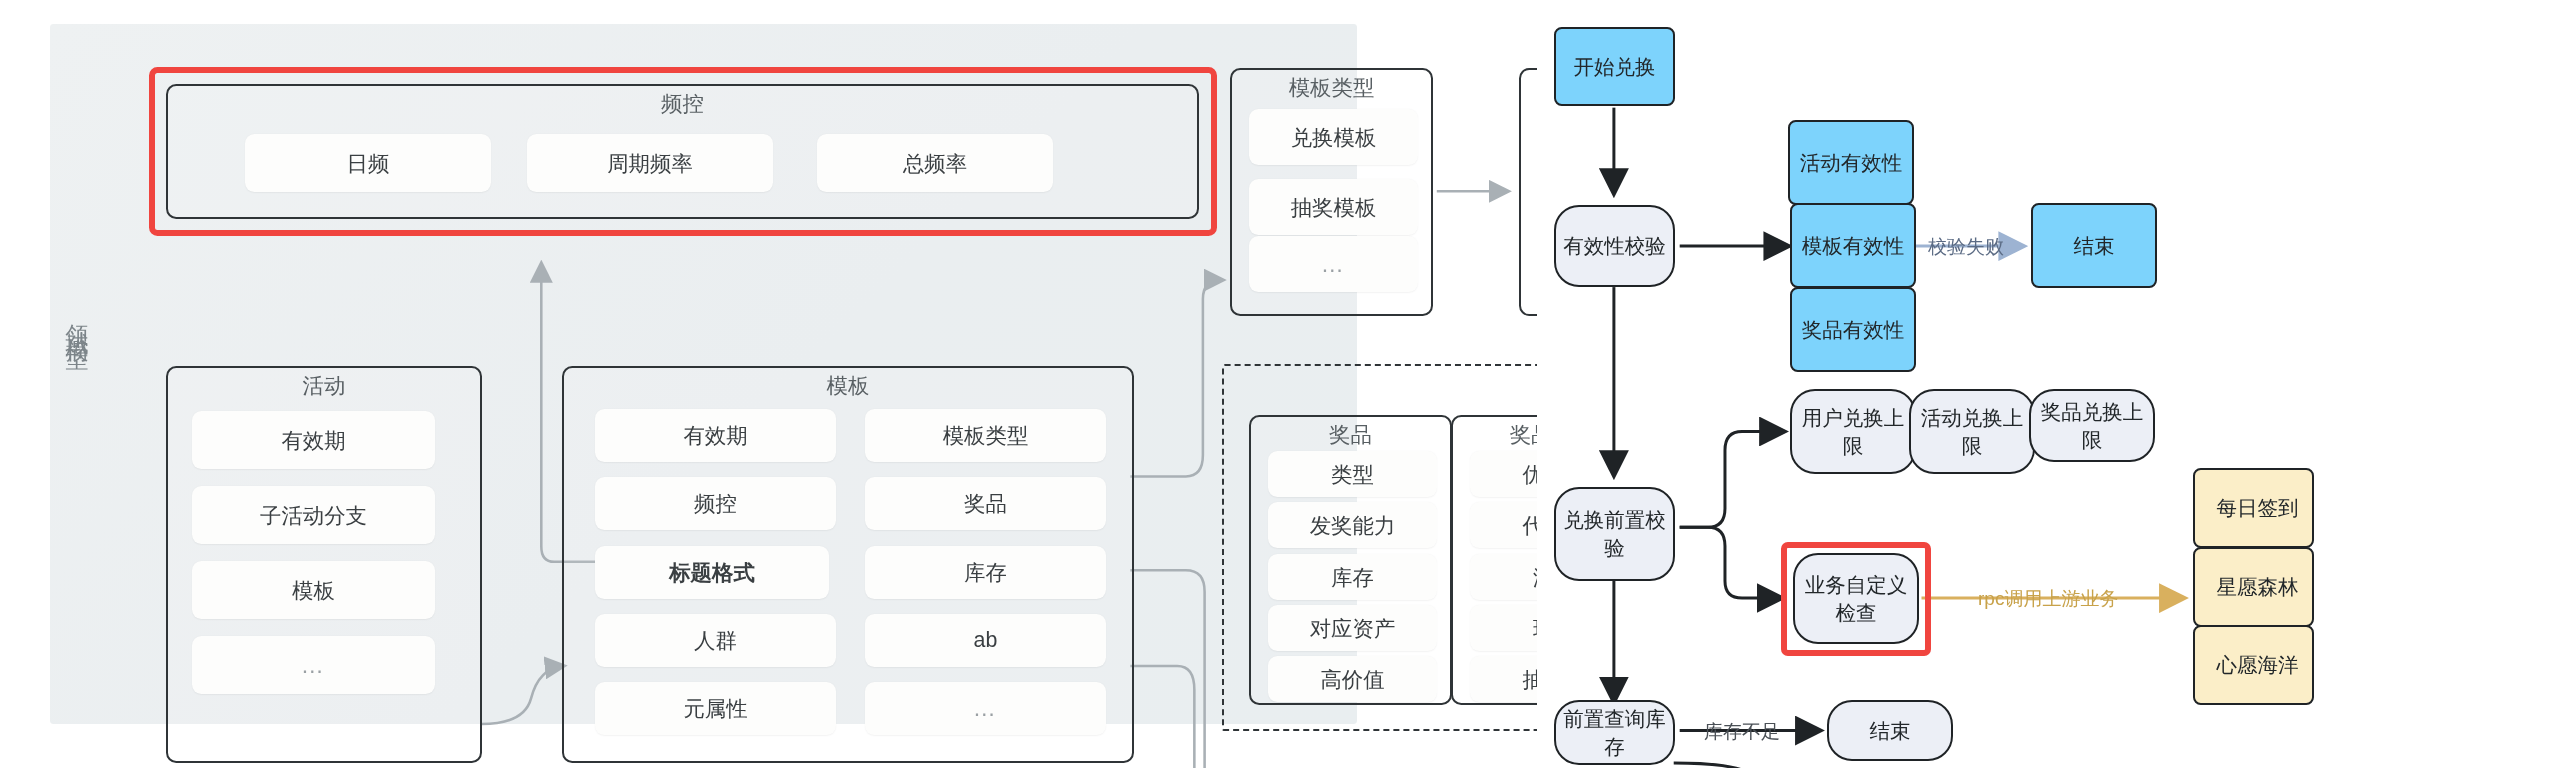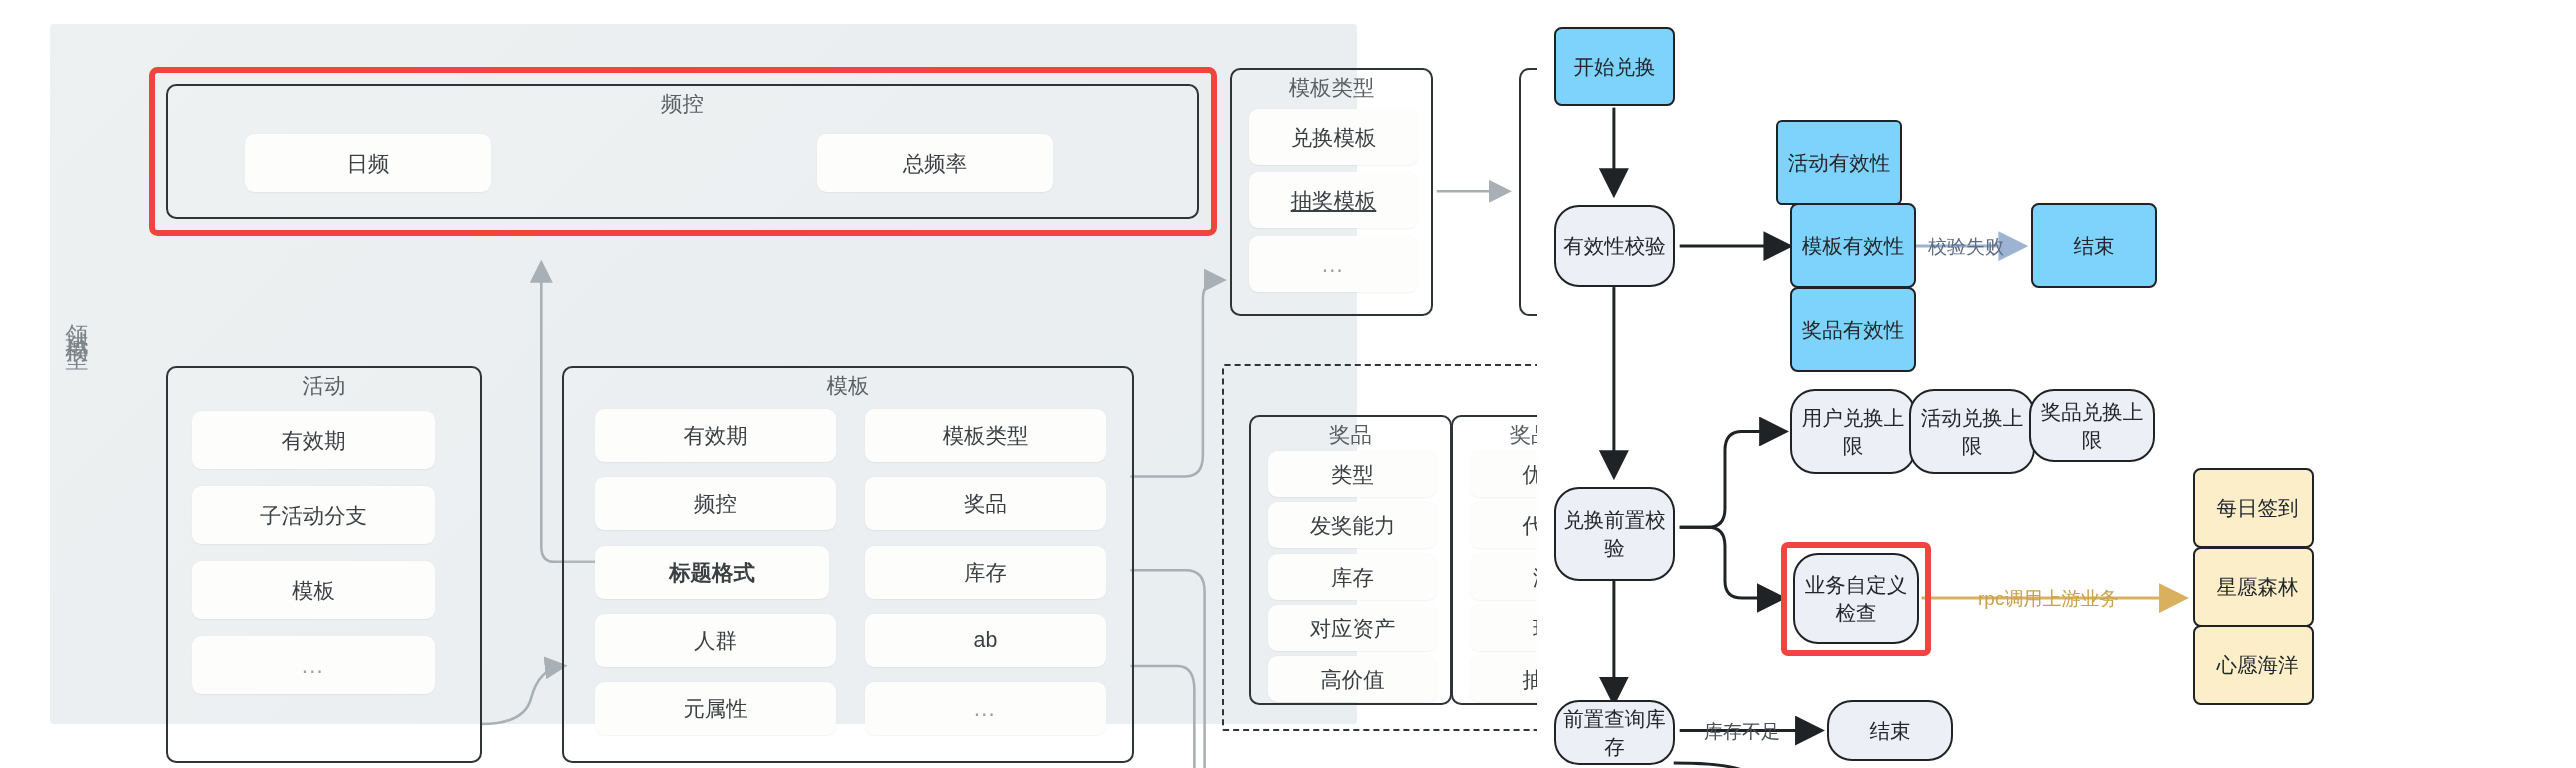--- a/index.html
+++ b/index.html
@@ -90,20 +90,21 @@
 
         <path d="M1265,640 L1330,640 Q1352,640 1352,665 L1352,935 Q1352,955 1378,955" marker-end="url(#ahGray)"></path>
 
         <path d="M1265,752 L1320,752 Q1340,752 1340,780 L1340,1135 Q1340,1160 1310,1160 L760,1160 Q735,1160 735,1180 L735,1196" marker-end="url(#ahGray)"></path>
       </g>
     </svg>
 
     <div class="grp" style="left:116px;top:60px;width:1033px;height:135px;">
       <div class="grp-title">频控</div>
       <div class="chip" style="left:77px;top:48px;width:246px;height:58px;">日频</div>
+      <div class="chip" style="left:359px;top:48px;width:246px;height:58px;">周期频率</div>
       <div class="chip" style="left:649px;top:48px;width:236px;height:58px;">总频率</div>
     </div>
     <div class="redbox" style="left:99px;top:43px;width:1068px;height:169px;"></div>
 
     <div class="grp" style="left:116px;top:342px;width:316px;height:397px;">
       <div class="grp-title">活动</div>
       <div class="chip" style="left:24px;top:43px;width:243px;height:58px;">有效期</div>
       <div class="chip" style="left:24px;top:118px;width:243px;height:58px;">子活动分支</div>
       <div class="chip" style="left:24px;top:193px;width:243px;height:58px;">模板</div>
       <div class="chip dots" style="left:24px;top:268px;width:243px;height:58px;">…</div>
@@ -119,21 +120,21 @@
       <div class="chip" style="left:301px;top:178px;width:241px;height:53px;">库存</div>
       <div class="chip" style="left:31px;top:246px;width:241px;height:53px;">人群</div>
       <div class="chip" style="left:301px;top:246px;width:241px;height:53px;">ab</div>
       <div class="chip" style="left:31px;top:314px;width:241px;height:53px;">元属性</div>
       <div class="chip dots" style="left:301px;top:314px;width:241px;height:53px;">…</div>
     </div>
 
     <div class="grp" style="left:1180px;top:44px;width:203px;height:248px;">
       <div class="grp-title">模板类型</div>
       <div class="chip" style="left:17px;top:39px;width:169px;height:56px;">兑换模板</div>
-      <div class="chip" style="left:17px;top:102px;width:169px;height:56px;text-decoration:underline;">抽奖模板</div>
+      <div class="chip" style="left:17px;top:109px;width:169px;height:56px;">抽奖模板</div>
       <div class="chip dots" style="left:17px;top:166px;width:169px;height:56px;">…</div>
     </div>
 
     <div class="grp" style="left:1469px;top:44px;width:203px;height:248px;">
       <div class="grp-title">规则约束</div>
       <div class="chip" style="left:17px;top:39px;width:169px;height:56px;">积分兑换</div>
       <div class="chip" style="left:17px;top:102px;width:169px;height:56px;">抽奖权重</div>
       <div class="chip dots" style="left:17px;top:166px;width:169px;height:56px;">…</div>
     </div>
 
@@ -217,21 +218,21 @@
       </g>
       <g fill="none" stroke="#d9b05e" stroke-width="3.5">
         <path d="M450,700 L756,700" marker-end="url(#ahGold)"></path>
       </g>
     </svg>
 
     <div class="fnode white" style="left:17px;top:27px;width:121px;height:79px;">开始兑换</div>
 
     <div class="fnode blue" style="left:17px;top:205px;width:121px;height:82px;">有效性校验</div>
 
-    <div class="fnode white" style="left:239px;top:120px;width:126px;height:85px;border-radius:6px;">活动有效性</div>
+    <div class="fnode white" style="left:251px;top:120px;width:126px;height:85px;">活动有效性</div>
     <div class="fnode white" style="left:253px;top:203px;width:126px;height:85px;">模板有效性</div>
     <div class="fnode white" style="left:253px;top:287px;width:126px;height:85px;">奖品有效性</div>
 
     <div class="flabel blue" style="left:391px;top:234px;">校验失败</div>
 
     <div class="fnode white" style="left:494px;top:203px;width:126px;height:85px;">结束</div>
 
     <div class="fnode blue" style="left:17px;top:487px;width:121px;height:94px;">兑换前置校验</div>
 
     <div class="fnode blue" style="left:253px;top:389px;width:126px;height:85px;">用户兑换上限</div>

